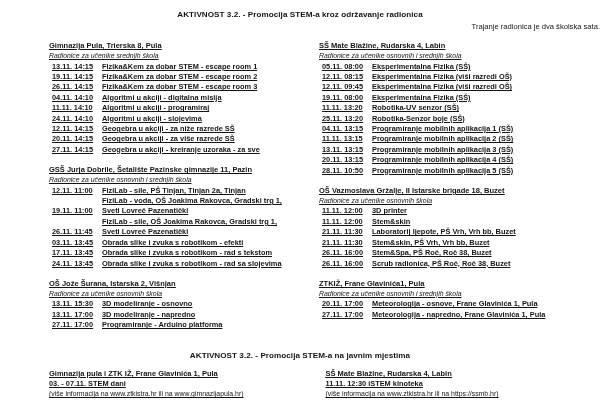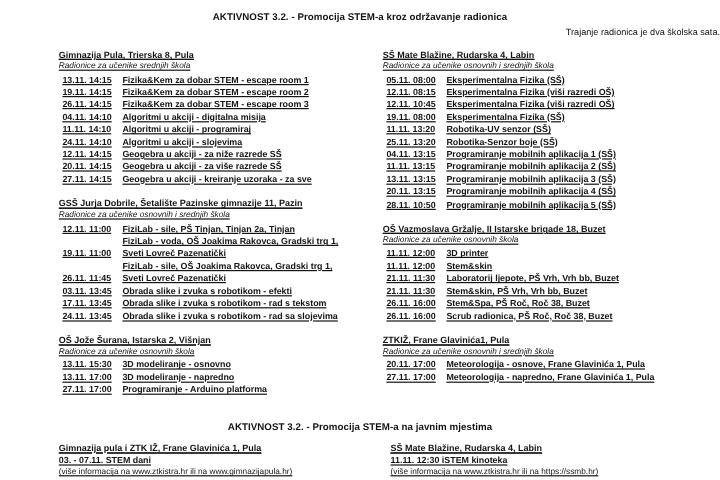--- a/index.html
+++ b/index.html
@@ -249,21 +249,21 @@
           <ul class="events">
             <li class="event">
               <span class="event-when">05.11. 08:00</span>
               <span class="event-what">Eksperimentalna Fizika (SŠ)</span>
             </li>
             <li class="event">
               <span class="event-when">12.11. 08:15</span>
               <span class="event-what">Eksperimentalna Fizika (viši razredi OŠ)</span>
             </li>
             <li class="event">
-              <span class="event-when">12.11. 10:45</span>
+              <span class="event-when">12.11. 09:45</span>
               <span class="event-what">Eksperimentalna Fizika (viši razredi OŠ)</span>
             </li>
             <li class="event">
               <span class="event-when">19.11. 08:00</span>
               <span class="event-what">Eksperimentalna Fizika (SŠ)</span>
             </li>
             <li class="event">
               <span class="event-when">11.11. 13:20</span>
               <span class="event-what">Robotika-UV senzor (SŠ)</span>
             </li>

